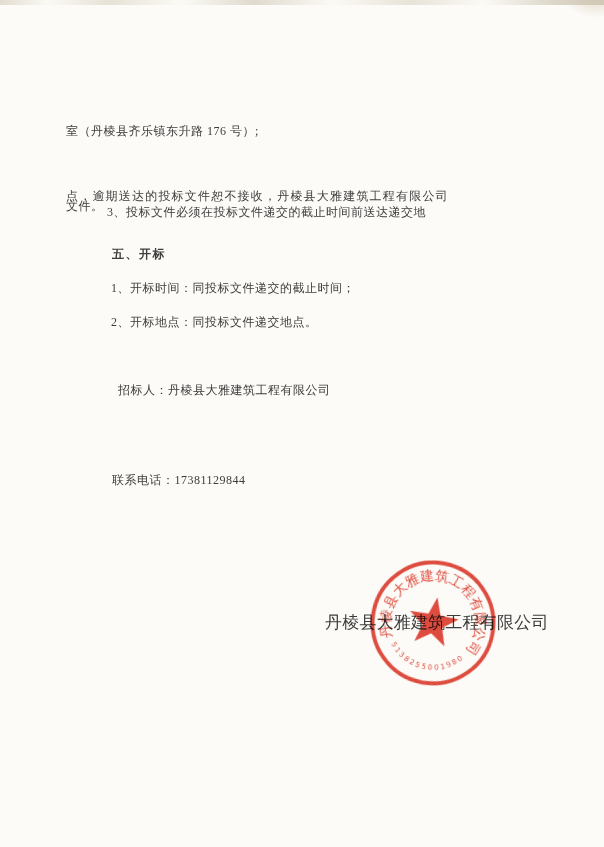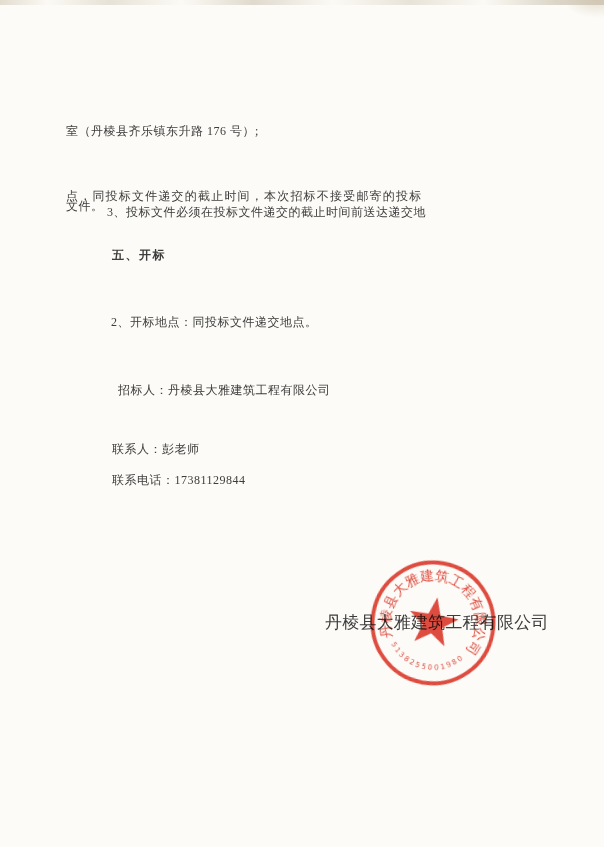--- a/index.html
+++ b/index.html
@@ -52,20 +52,21 @@
   .para-just {
     letter-spacing: 1.2px;
   }
   .para-just-first {
     letter-spacing: 0.5px;
     margin-top: 48px;
   }
   .heading {
     font-weight: bold;
     letter-spacing: 1.5px;
+    font-family: Liberation Mono, monospace;
   }
   .signature-line {
     position: absolute;
     white-space: nowrap;
     font-size: 17px;
     line-height: 20px;
     letter-spacing: 0.5px;
     z-index: 1;
   }
   .stamp {
@@ -86,34 +87,34 @@
 
 <div class="page">
 
   <div class="scan-edge-top"></div>
   <div class="scan-smudge-topright"></div>
 
   <div class="line" style="left:66px; top:121px;">室（丹棱县齐乐镇东升路 176 号）;</div>
 
   <div class="line para-just-first" style="left:107px; top:154px;">3、投标文件必须在投标文件递交的截止时间前送达递交地</div>
 
-  <div class="line para-just" style="left:66px; top:186px;">点，同投标文件递交的截止时间，本次招标不接受邮寄的投标</div>
+  <div class="line para-just" style="left:66px; top:186px;">点，逾期送达的投标文件恕不接收，丹棱县大雅建筑工程有限公司</div>
 
   <div class="line" style="left:66px; top:196px;">文件。</div>
 
   <div class="line heading" style="left:112px; top:245px;">五、开标</div>
 
+  <div class="line" style="left:111px; top:278px;">1、开标时间：同投标文件递交的截止时间；</div>
 
   <div class="line" style="left:111px; top:312px;">2、开标地点：同投标文件递交地点。</div>
 
 
   <div class="line" style="left:118px; top:380px;">招标人：丹棱县大雅建筑工程有限公司</div>
 
 
-  <div class="line" style="left:112px; top:439px;">联系人：彭老师</div>
 
   <div class="line" style="left:112px; top:470px;font-family:Liberation Serif, serif;">联系电话：17381129844</div>
 
   <div class="signature-line" style="left:325px; top:613px; letter-spacing:0.2px;">丹棱县大雅建筑工程有限公司</div>
 
 
   <svg class="stamp" viewBox="0 0 200 200">
     <circle cx="100" cy="100" r="93" fill="none" stroke-width="6" stroke="#dc3426"></circle>
     <path d="M100,60 L109.4,87.1 L138,87.6 L115.2,104.9 L123.5,132.4 L100,116 L76.5,132.4 L84.8,104.9 L62,87.6 L90.6,87.1 Z" fill="#dc3426"></path>
     <defs>

